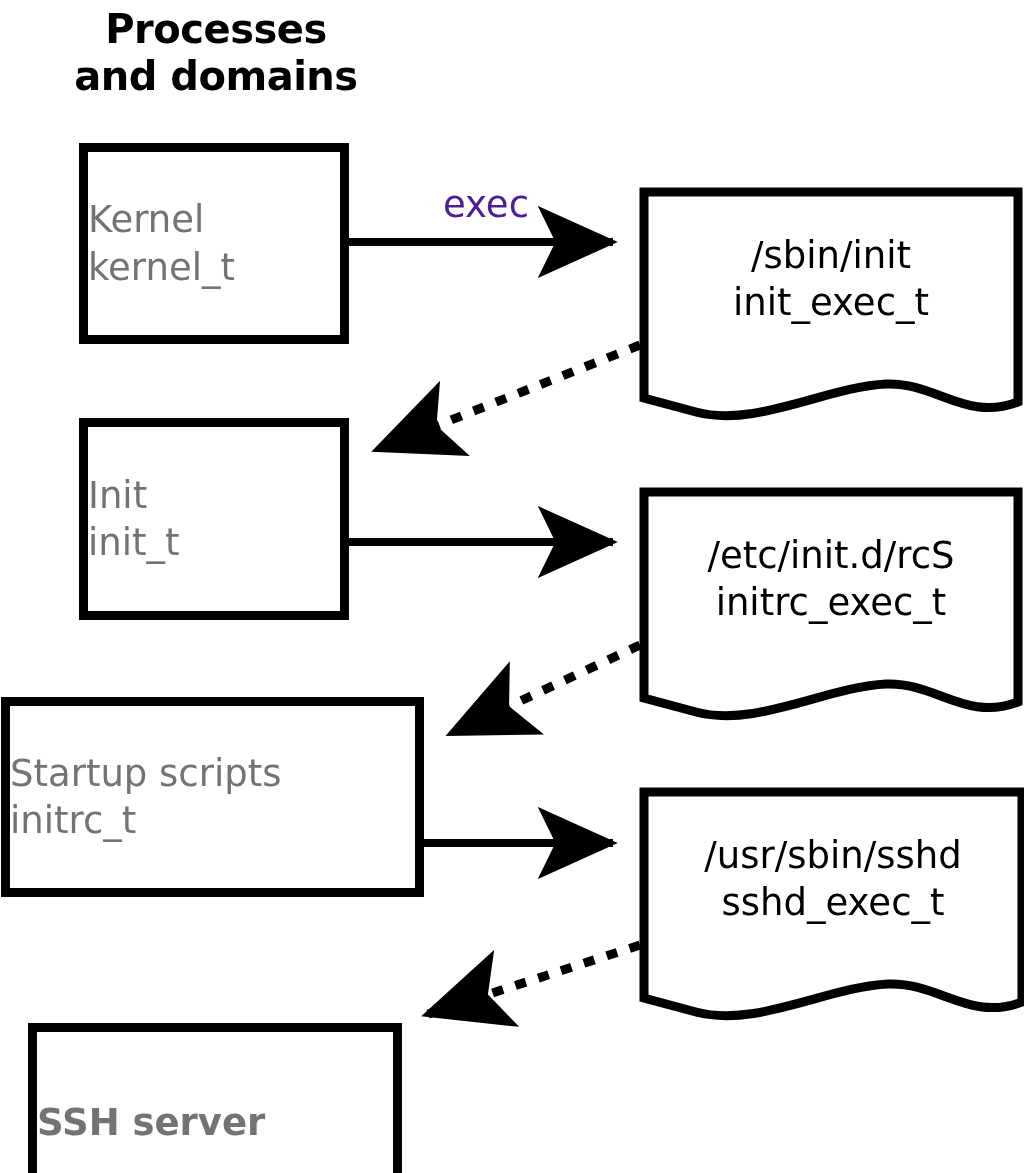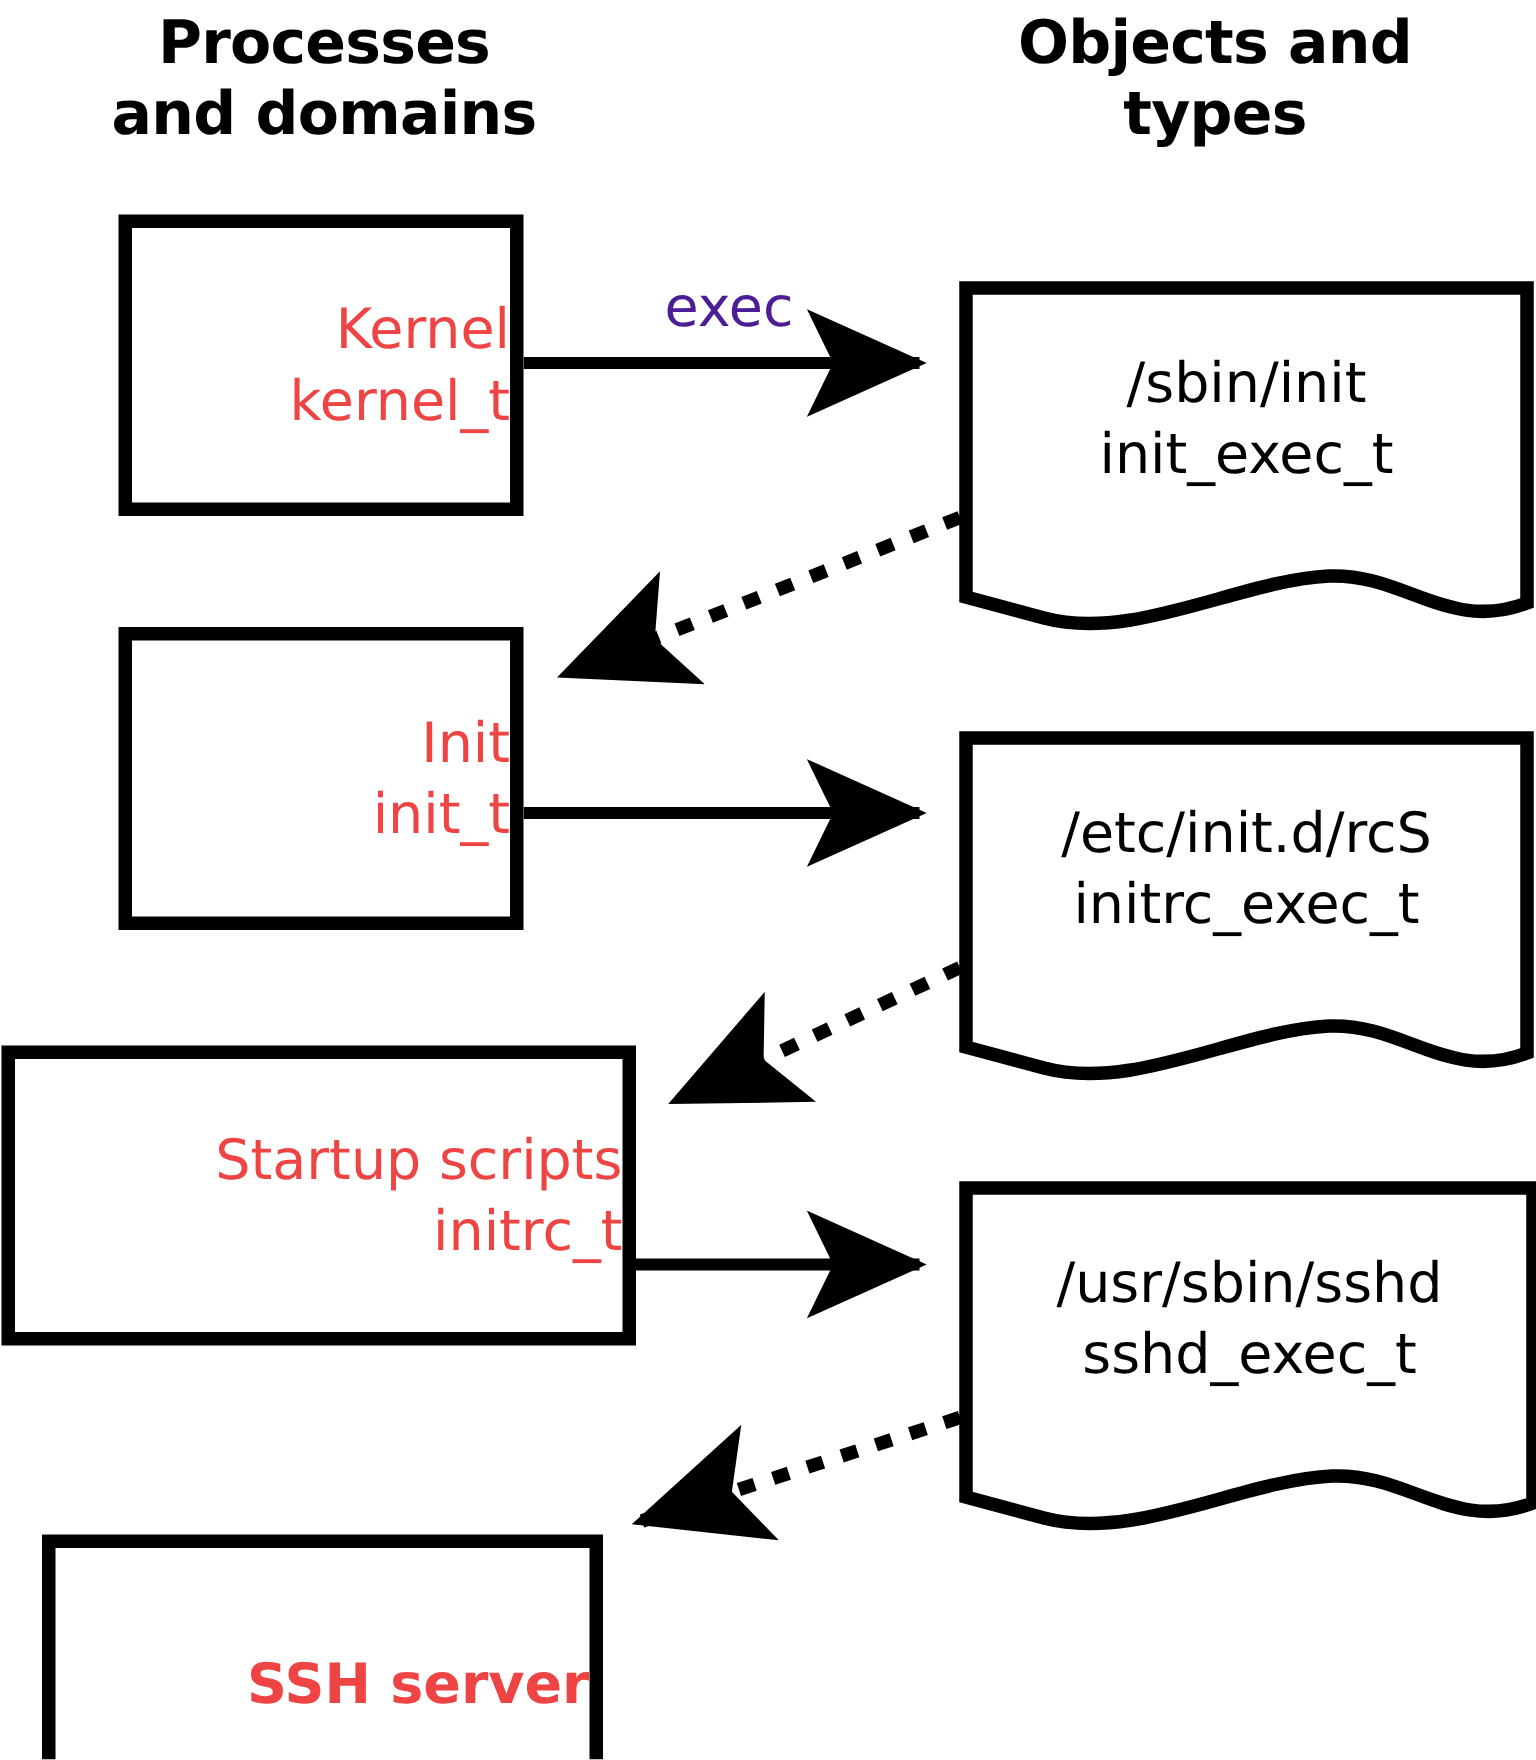--- a/index.html
+++ b/index.html
@@ -28,23 +28,23 @@
   #header-left  { left: 16px;  top: 6px;  width: 400px; }
   #header-right { left: 610px; top: 6px;  width: 400px; }
 
   .proc-box {
     position: absolute;
     box-sizing: border-box;
     border: 9px solid #000000;
     background: #ffffff;
     display: flex;
     flex-direction: column;
-    align-items: flex-end;
+    align-items: flex-start;
     justify-content: center;
-    color: #ef4444;
+    color: #737373;
     font-size: 37px;
     line-height: 1.28;
   }
   .proc-box .l1, .proc-box .l2 { display: block; white-space: nowrap; }
 
   .doc-shape {
     position: absolute;
   }
   .doc-shape svg { display: block; overflow: visible; }
   .doc-label {
@@ -73,22 +73,20 @@
     white-space: nowrap;
   }
 </style>
 </head>
 <body>
 
 <div id="stage">
 
   <div class="col-header" id="header-left">Processes
 and domains</div>
-  <div class="col-header" id="header-right">Objects and
-types</div>
 
   <svg class="edge-layer" viewBox="0 0 1024 1173" width="1024" height="1173">
     <defs>
       <marker id="ah" markerWidth="10" markerHeight="9" refX="9.4" refY="4.5" orient="auto" markerUnits="strokeWidth">
         <path d="M0,0 L10,4.5 L0,9 L2.2,4.5 Z" fill="#000000"></path>
       </marker>
       <marker id="ahd" markerWidth="10" markerHeight="9" refX="9.2" refY="4.5" orient="auto" markerUnits="strokeWidth">
         <path d="M0,0 L10,4.5 L0,9 L2.2,4.5 Z" fill="#000000"></path>
       </marker>
     </defs>

